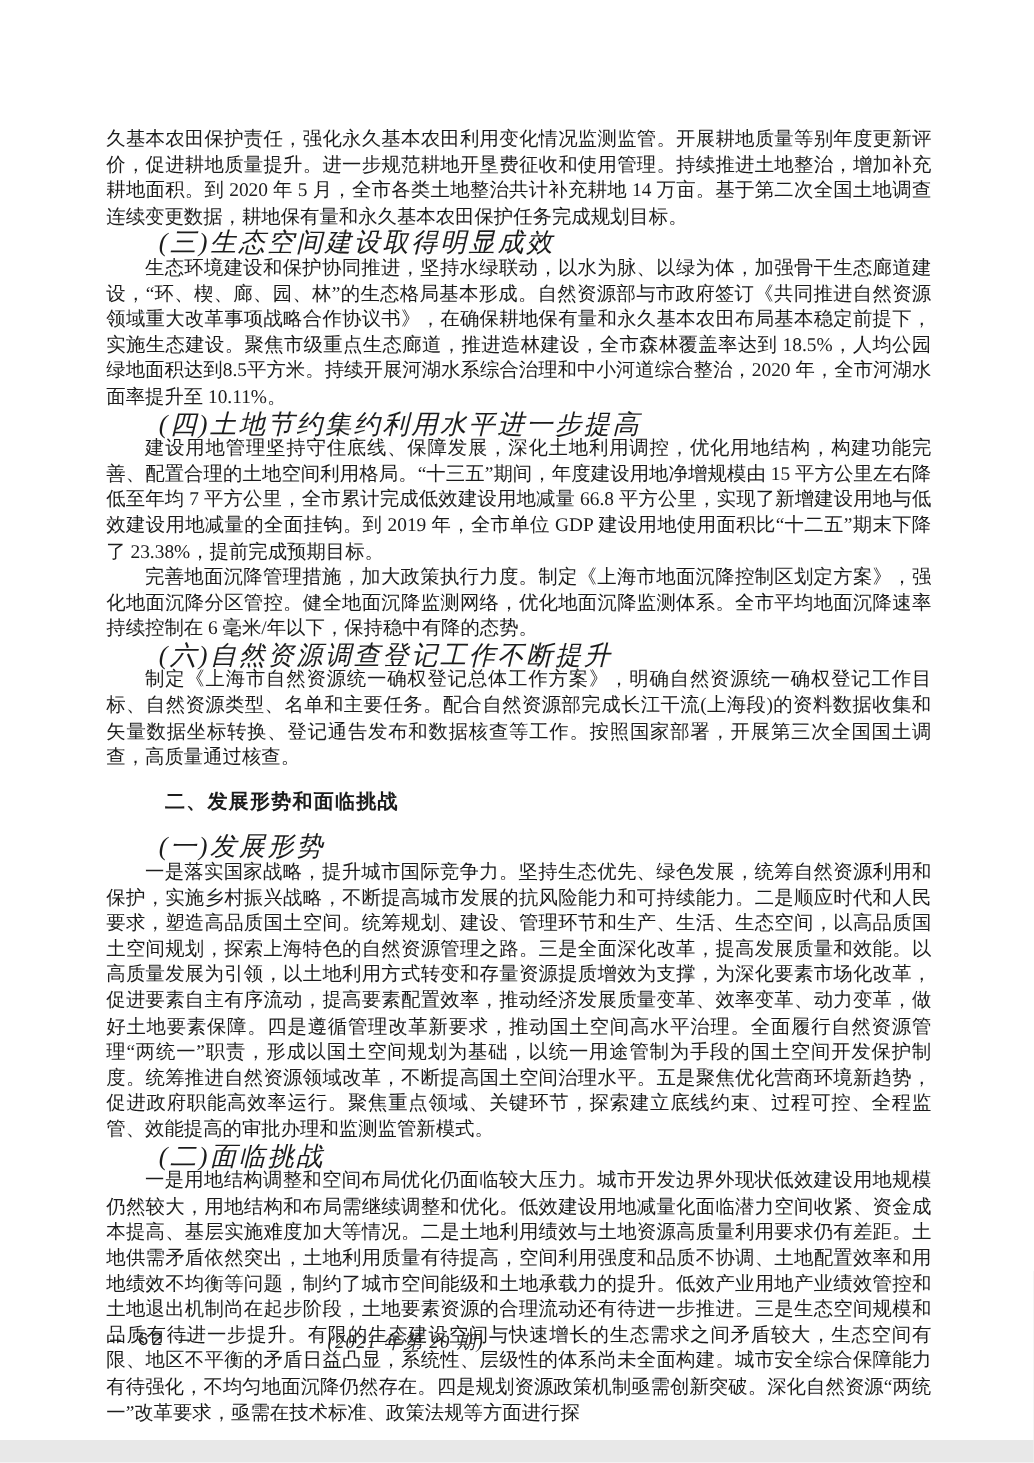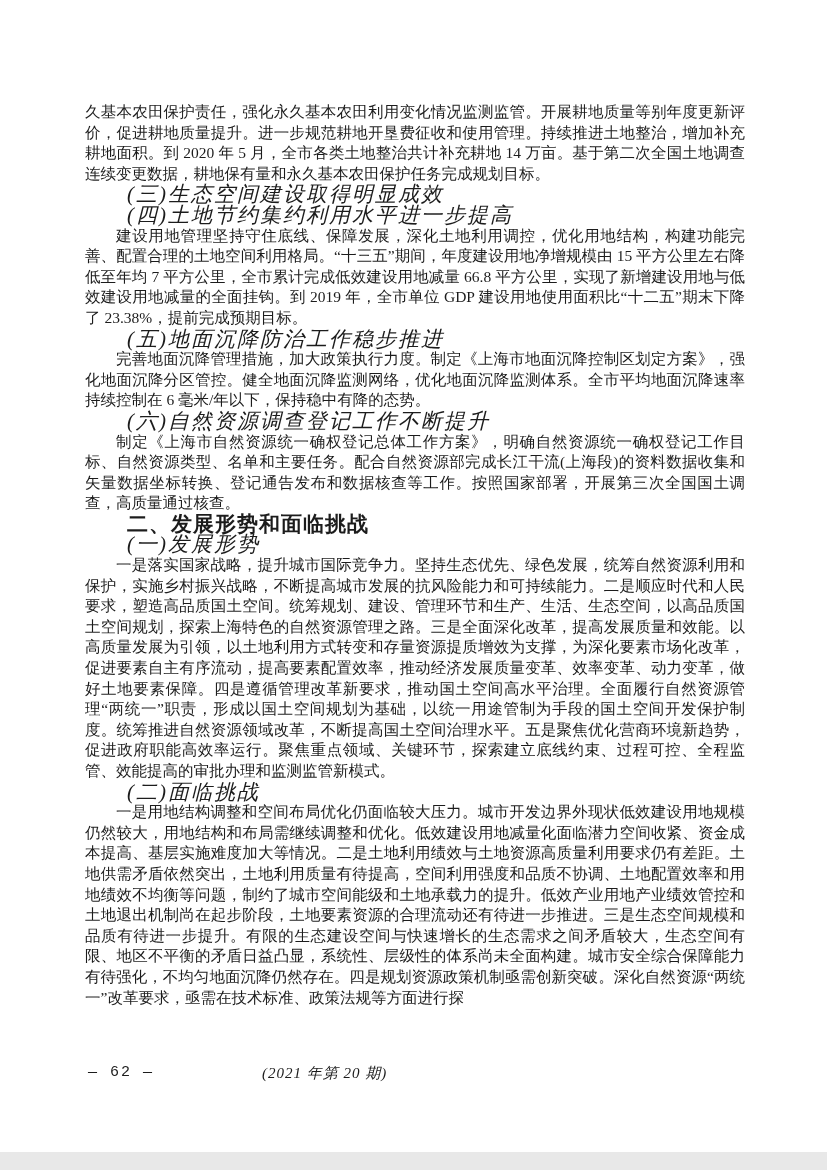--- a/index.html
+++ b/index.html
@@ -39,28 +39,28 @@
     margin: 0;
     padding: 0;
     text-indent: 2em;
     font-style: italic;
     letter-spacing: 2px;
     font-weight: normal;
     font-size: 21px;
     line-height: 20.6px;
   }
   .h-bold {
-    margin: 0;
+    margin: 15px;
     padding: 0;
     text-indent: 2em;
-    font-family: Liberation Serif, serif;
+    font-family: Liberation Mono, monospace;
     font-weight: bold;
     font-style: normal;
     letter-spacing: 1px;
-    font-size: 21px;
+    font-size: 16px;
     line-height: 20.6px;
   }
   .footer-left {
     position: absolute;
     left: 88px;
     top: 1064px;
     font-family: Liberation Mono, monospace;
     font-size: 15px;
     color: #1c1c1c;
     letter-spacing: 2px;
@@ -76,23 +76,23 @@
     font-style: italic;
   }
 </style>
 </head>
 <body>
 
 <div class="page">
   <div class="content">
     <p class="noindent">久基本农田保护责任，强化永久基本农田利用变化情况监测监管。开展耕地质量等别年度更新评价，促进耕地质量提升。进一步规范耕地开垦费征收和使用管理。持续推进土地整治，增加补充耕地面积。到 2020 年 5 月，全市各类土地整治共计补充耕地 14 万亩。基于第二次全国土地调查连续变更数据，耕地保有量和永久基本农田保护任务完成规划目标。</p>
     <h3 class="h-kai">(三)生态空间建设取得明显成效</h3>
+    <p>生态环境建设和保护协同推进，坚持水绿联动，以水为脉、以绿为体，加强骨干生态廊道建设，“环、楔、廊、园、林”的生态格局基本形成。自然资源部与市政府签订《共同推进自然资源领域重大改革事项战略合作协议书》，在确保耕地保有量和永久基本农田布局基本稳定前提下，实施生态建设。聚焦市级重点生态廊道，推进造林建设，全市森林覆盖率达到 18.5%，人均公园绿地面积达到8.5平方米。持续开展河湖水系综合治理和中小河道综合整治，2020 年，全市河湖水面率提升至 10.11%。</p>
     <h3 class="h-kai">(四)土地节约集约利用水平进一步提高</h3>
     <p>建设用地管理坚持守住底线、保障发展，深化土地利用调控，优化用地结构，构建功能完善、配置合理的土地空间利用格局。“十三五”期间，年度建设用地净增规模由 15 平方公里左右降低至年均 7 平方公里，全市累计完成低效建设用地减量 66.8 平方公里，实现了新增建设用地与低效建设用地减量的全面挂钩。到 2019 年，全市单位 GDP 建设用地使用面积比“十二五”期末下降了 23.38%，提前完成预期目标。</p>
-    <h3 class="h-kai">(五)地面沉降防治工作稳步推进</h3>
     <p>完善地面沉降管理措施，加大政策执行力度。制定《上海市地面沉降控制区划定方案》，强化地面沉降分区管控。健全地面沉降监测网络，优化地面沉降监测体系。全市平均地面沉降速率持续控制在 6 毫米/年以下，保持稳中有降的态势。</p>
     <h3 class="h-kai">(六)自然资源调查登记工作不断提升</h3>
     <p>制定《上海市自然资源统一确权登记总体工作方案》，明确自然资源统一确权登记工作目标、自然资源类型、名单和主要任务。配合自然资源部完成长江干流(上海段)的资料数据收集和矢量数据坐标转换、登记通告发布和数据核查等工作。按照国家部署，开展第三次全国国土调查，高质量通过核查。</p>
     <h2 class="h-bold">二、发展形势和面临挑战</h2>
     <h3 class="h-kai">(一)发展形势</h3>
     <p>一是落实国家战略，提升城市国际竞争力。坚持生态优先、绿色发展，统筹自然资源利用和保护，实施乡村振兴战略，不断提高城市发展的抗风险能力和可持续能力。二是顺应时代和人民要求，塑造高品质国土空间。统筹规划、建设、管理环节和生产、生活、生态空间，以高品质国土空间规划，探索上海特色的自然资源管理之路。三是全面深化改革，提高发展质量和效能。以高质量发展为引领，以土地利用方式转变和存量资源提质增效为支撑，为深化要素市场化改革，促进要素自主有序流动，提高要素配置效率，推动经济发展质量变革、效率变革、动力变革，做好土地要素保障。四是遵循管理改革新要求，推动国土空间高水平治理。全面履行自然资源管理“两统一”职责，形成以国土空间规划为基础，以统一用途管制为手段的国土空间开发保护制度。统筹推进自然资源领域改革，不断提高国土空间治理水平。五是聚焦优化营商环境新趋势，促进政府职能高效率运行。聚焦重点领域、关键环节，探索建立底线约束、过程可控、全程监管、效能提高的审批办理和监测监管新模式。</p>
     <h3 class="h-kai">(二)面临挑战</h3>
     <p>一是用地结构调整和空间布局优化仍面临较大压力。城市开发边界外现状低效建设用地规模仍然较大，用地结构和布局需继续调整和优化。低效建设用地减量化面临潜力空间收紧、资金成本提高、基层实施难度加大等情况。二是土地利用绩效与土地资源高质量利用要求仍有差距。土地供需矛盾依然突出，土地利用质量有待提高，空间利用强度和品质不协调、土地配置效率和用地绩效不均衡等问题，制约了城市空间能级和土地承载力的提升。低效产业用地产业绩效管控和土地退出机制尚在起步阶段，土地要素资源的合理流动还有待进一步推进。三是生态空间规模和品质有待进一步提升。有限的生态建设空间与快速增长的生态需求之间矛盾较大，生态空间有限、地区不平衡的矛盾日益凸显，系统性、层级性的体系尚未全面构建。城市安全综合保障能力有待强化，不均匀地面沉降仍然存在。四是规划资源政策机制亟需创新突破。深化自然资源“两统一”改革要求，亟需在技术标准、政策法规等方面进行探</p>
   </div>
   <div class="footer-left">— 62 —</div>

